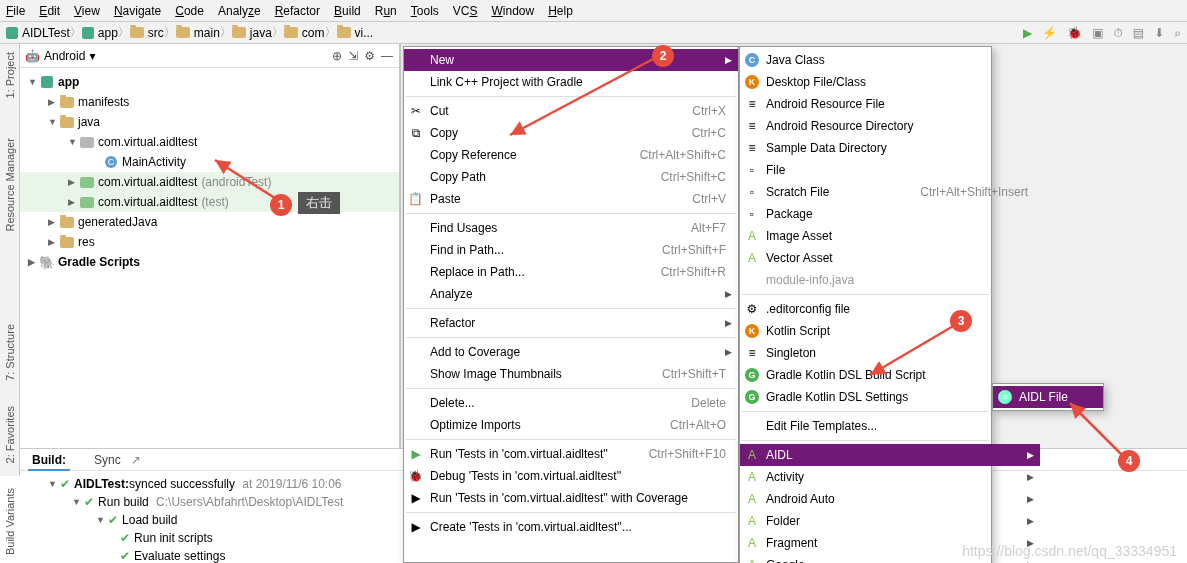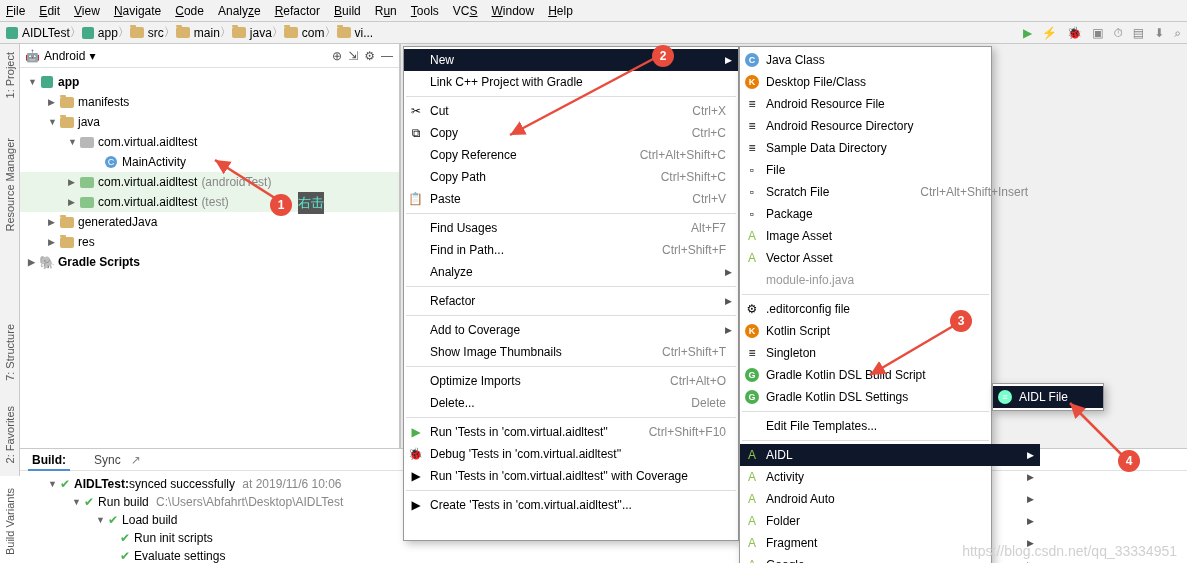--- a/index.html
+++ b/index.html
@@ -36,31 +36,31 @@
   .green-folder { background:#89c489; border-radius:2px; width:14px; height:11px; }
   .blue-circle { width:12px; height:12px; border-radius:50%; background:#5c9ed8; color:#fff; font-size:9px; display:inline-flex; align-items:center; justify-content:center; }
   .gradle-icon { font-size:13px; filter:grayscale(1); }
   .android-icon { color:#8bc34a; font-size:12px; }
   .editor { flex:1; background:#f0f0f0; border-left:1px solid #c9c9c9; }
   .run-icons { position:absolute; right:8px; top:2px; display:flex; gap:10px; align-items:center; }
   .run-icons span { color:#888; cursor:default; }
   
   .menu { position:absolute; background:#fff; border:1px solid #999; box-shadow:3px 3px 8px rgba(0,0,0,.25); font-size:12px; padding:2px 0; z-index:100; }
   .menu .mi { height:22px; display:flex; align-items:center; padding:0 12px 0 26px; position:relative; cursor:default; min-width:300px; }
-  .menu .mi.sel { background:#0f172a; color:#fff; }
+  .menu .mi.sel { background:#701a75; color:#fff; }
   .menu .mi .sc { margin-left:auto; color:#888; }
   .menu .mi .arrow { position:absolute; right:6px; font-size:9px; color:#555; }
   .menu .mi.sel .arrow { color:#fff; }
   .menu .mi .lefticon { position:absolute; left:5px; width:14px; height:14px; display:inline-flex; align-items:center; justify-content:center; }
   .menu .sep { height:1px; background:#ddd; margin:3px 2px; }
   .menu .mi.sml { min-width: 110px; }
   .muted2 { color:#999; }
   
   .dot { position:absolute; width:22px; height:22px; border-radius:50%; background:#e74c3c; color:#fff; font-size:12px; font-weight:bold; display:flex; align-items:center; justify-content:center; z-index:300; }
-  .tooltip { position:absolute; background:#555; color:#5eead4; padding:2px 0; border-radius:0; font-size:13px; z-index:300; }
+  .tooltip { position:absolute; background:#555; color:#e5e5e5; padding:2px 8px; border-radius:0; font-size:13px; z-index:300; }
   .arrow-line { position:absolute; z-index:250; }
   
   .build-pane { position:absolute; left:20px; bottom:0; right:0; height:115px; border-top:1px solid #c9c9c9; background:#fff; }
   .build-header { height:22px; display:flex; align-items:center; border-bottom:1px solid #e0e0e0; padding:0 8px; }
   .build-header .t { font-weight:bold; border-bottom:2px solid #4a90d9; padding:0 4px; height:22px; line-height:22px; }
   .build-header .t2 { margin-left:20px; color:#444; padding:0 4px; }
   .build-tree { padding:4px 8px; }
   .build-tree .row { height:18px; display:flex; align-items:center; }
   .check { color:#4caf50; margin-right:4px; font-size:12px; }
   .watermark { position:absolute; right:10px; bottom:4px; color:#d0d0d0; font-size:14px; z-index:400; pointer-events:none; }
@@ -293,45 +293,49 @@
     <div class="sep"></div>
     <div class="mi">
       <span>Find Usages</span>
       <span class="sc">Alt+F7</span>
     </div>
     <div class="mi">
       <span>Find in Path...</span>
       <span class="sc">Ctrl+Shift+F</span>
     </div>
     <div class="mi">
+      <span>Replace in Path...</span>
+      <span class="sc">Ctrl+Shift+R</span>
+    </div>
+    <div class="mi">
       <span>Analyze</span>
       <span class="arrow">▶</span>
     </div>
     <div class="sep"></div>
     <div class="mi">
       <span>Refactor</span>
       <span class="arrow">▶</span>
     </div>
     <div class="sep"></div>
     <div class="mi">
       <span>Add to Coverage</span>
       <span class="arrow">▶</span>
     </div>
     <div class="mi">
       <span>Show Image Thumbnails</span>
       <span class="sc">Ctrl+Shift+T</span>
     </div>
     <div class="sep"></div>
     <div class="mi">
+      <span>Delete...</span>
+      <span class="sc">Delete</span>
+    </div>
+    <div class="mi">
       <span>Optimize Imports</span>
       <span class="sc">Ctrl+Alt+O</span>
-    </div>
-    <div class="mi">
-      <span>Delete...</span>
-      <span class="sc">Delete</span>
     </div>
     <div class="sep"></div>
     <div class="mi">
       <span class="lefticon" style="color: rgb(76, 175, 80);">▶</span>
       <span>Run 'Tests in 'com.virtual.aidltest''</span>
       <span class="sc">Ctrl+Shift+F10</span>
     </div>
     <div class="mi">
       <span class="lefticon">🐞</span>
       <span>Debug 'Tests in 'com.virtual.aidltest''</span>

